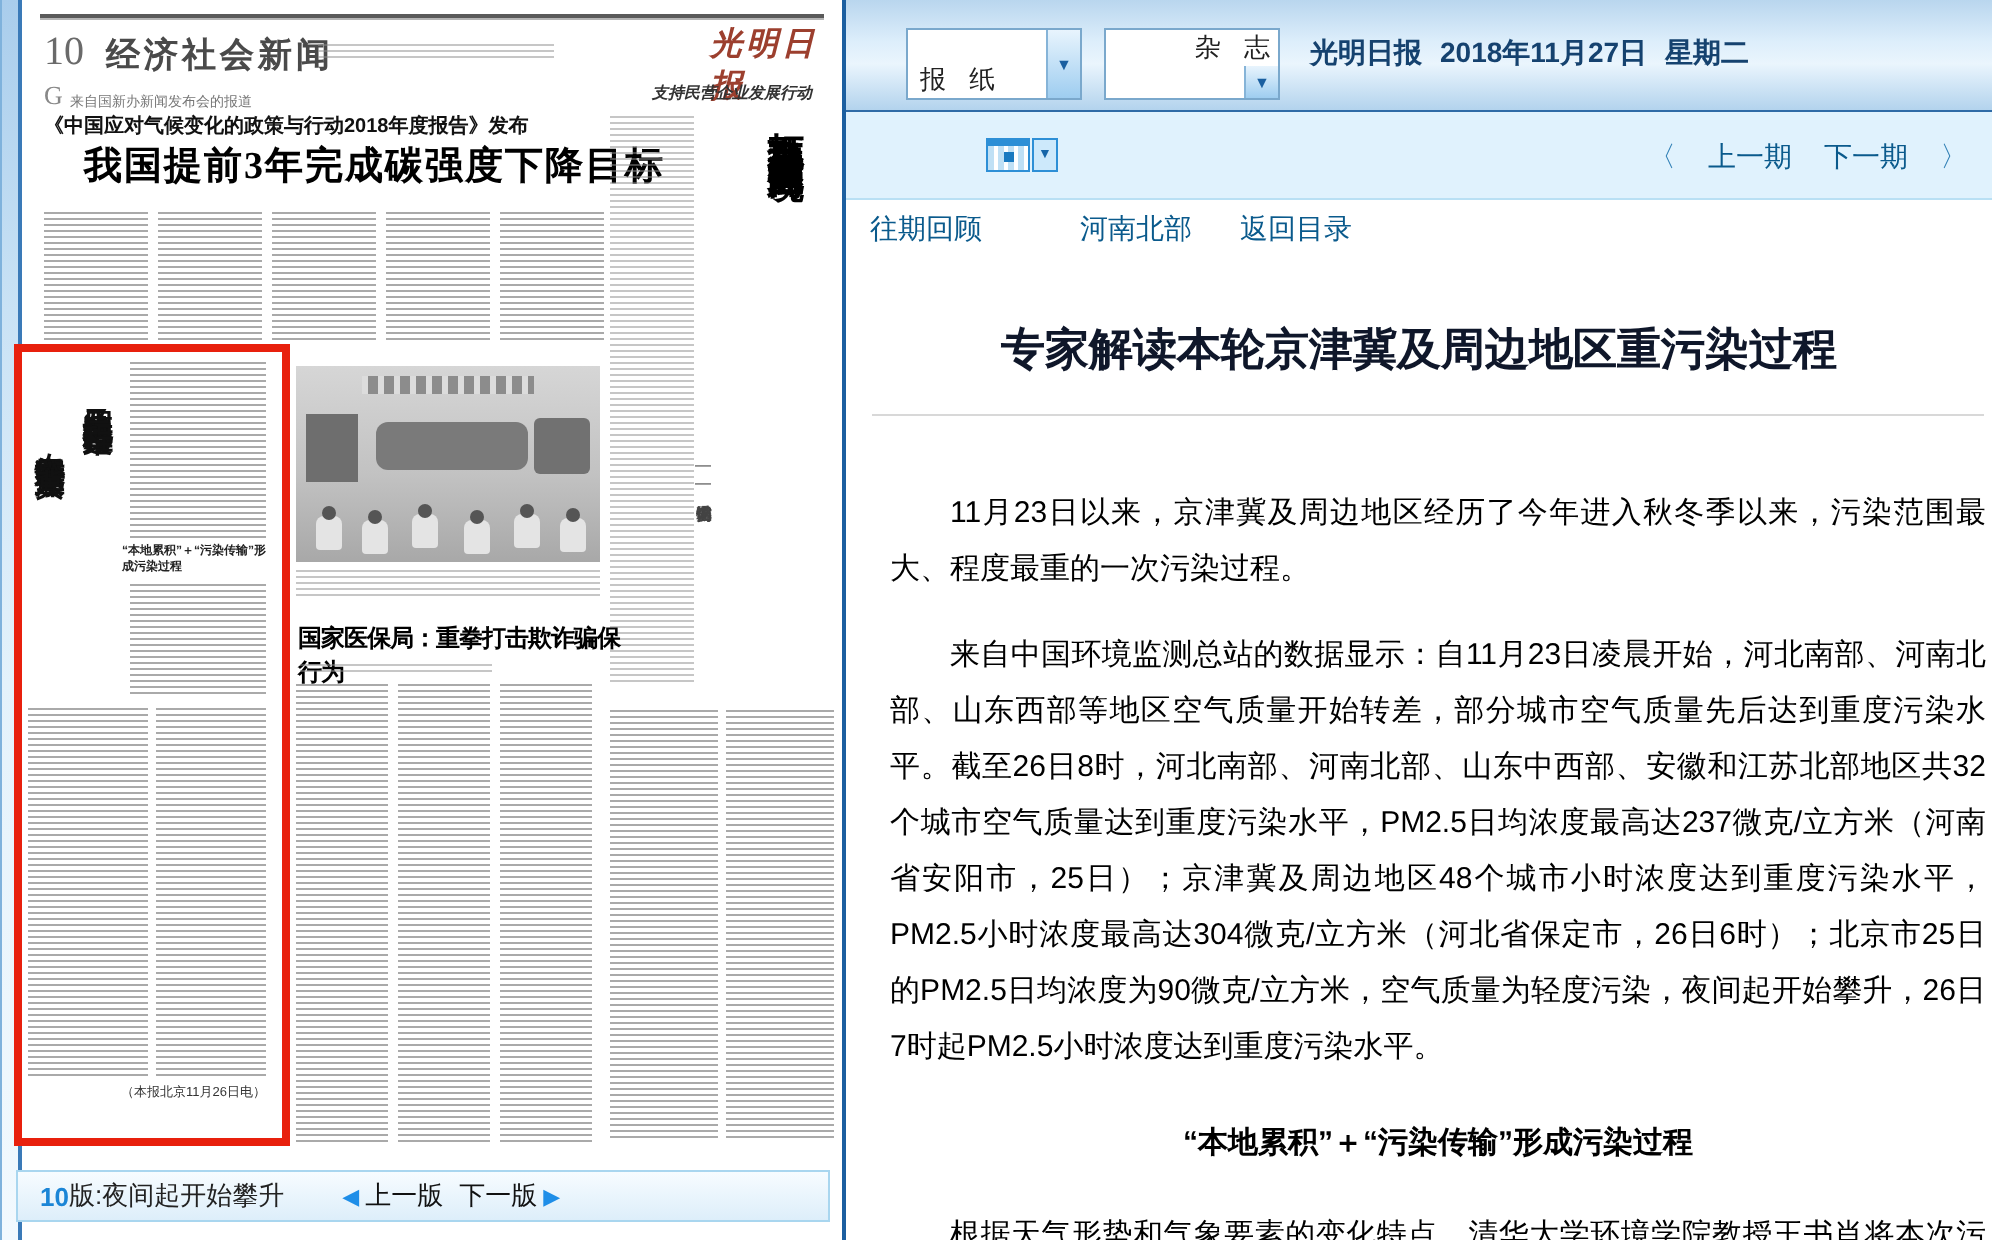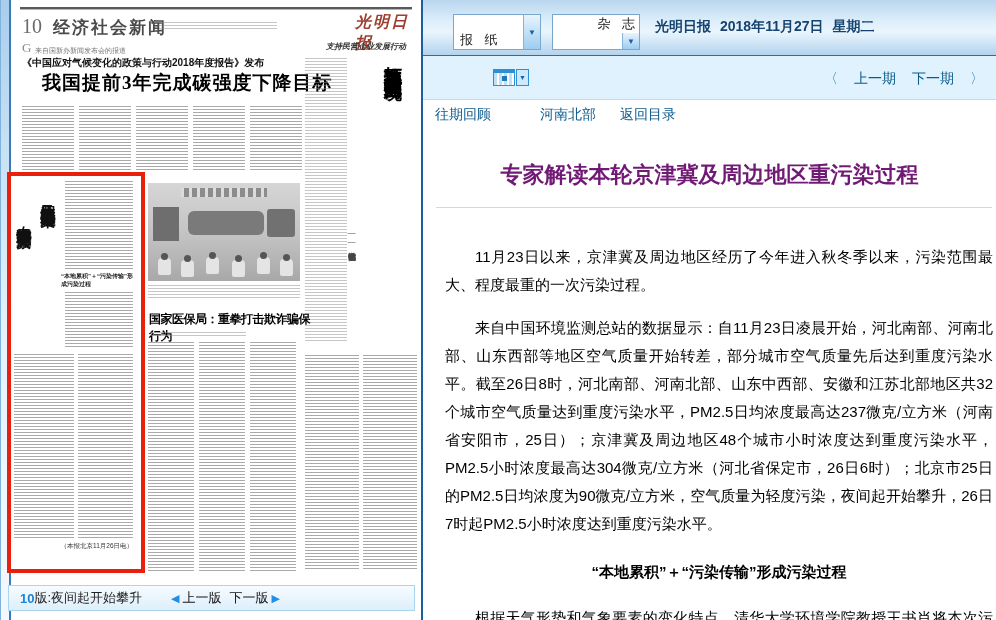--- a/index.html
+++ b/index.html
@@ -77,21 +77,21 @@
   .rnav .lnk { position:absolute; top:14px; font-size:14px; color:#0a5a8c; cursor:pointer;margin-top:36px; }
   .cal { position:absolute; left:70px; top:13px; width:22px; height:17px; background:#fff; border:1px solid #2d8fd6;
     background-image:linear-gradient(180deg,#2d8fd6 0,#2d8fd6 3px,transparent 3px),
       repeating-linear-gradient(90deg,#bfe0f5 0 3px,#ffffff 3px 5px),
       repeating-linear-gradient(180deg,#bfe0f5 0 3px,#ffffff 3px 5px); cursor:pointer; }
   .cal::after { content:""; position:absolute; left:8px; top:6px; width:5px; height:5px; background:#1a7ac0; }
   .caldd { position:absolute; left:93px; top:13px; width:13px; height:17px; background:#cde9fb; border:1px solid #2d8fd6;
     color:#1565a8; font-size:7px; display:flex; align-items:center; justify-content:center; cursor:pointer; }
   .issue-grp { position:absolute; right:12px; top:14px; font-size:14px; color:#0a5a8c; display:flex; gap:16px; align-items:center; }
   .issue-grp .bkt { color:#2f7fb5; }
-  .atitle { position:absolute; left:0; top:160px; width:573px; text-align:center; font-size:22px; font-weight:bold; color:#701a75; }
+  .atitle { position:absolute; left:0; top:160px; width:573px; text-align:center; font-size:22px; font-weight:bold; color:#0f172a; }
   .adiv { position:absolute; left:13px; top:207px; width:556px; border-top:1px solid #d8d8d8; }
   .ameta { position:absolute; left:13px; top:219px; width:556px; display:flex; justify-content:space-between; font-size:14px; }
   .ameta .auth { color:#222; }
   .ameta .src { color:#2a7cc0; }
   .abody { position:absolute; left:22px; top:243px; width:548px; font-size:15px; line-height:28px; color:#000; text-align:justify; }
   .abody p { text-indent:2em; margin-bottom:15px; }
   .abody .sub { text-indent:0; text-align:center; font-weight:bold; margin:20px 0 18px; }
 </style>
 </head>
 <body>

